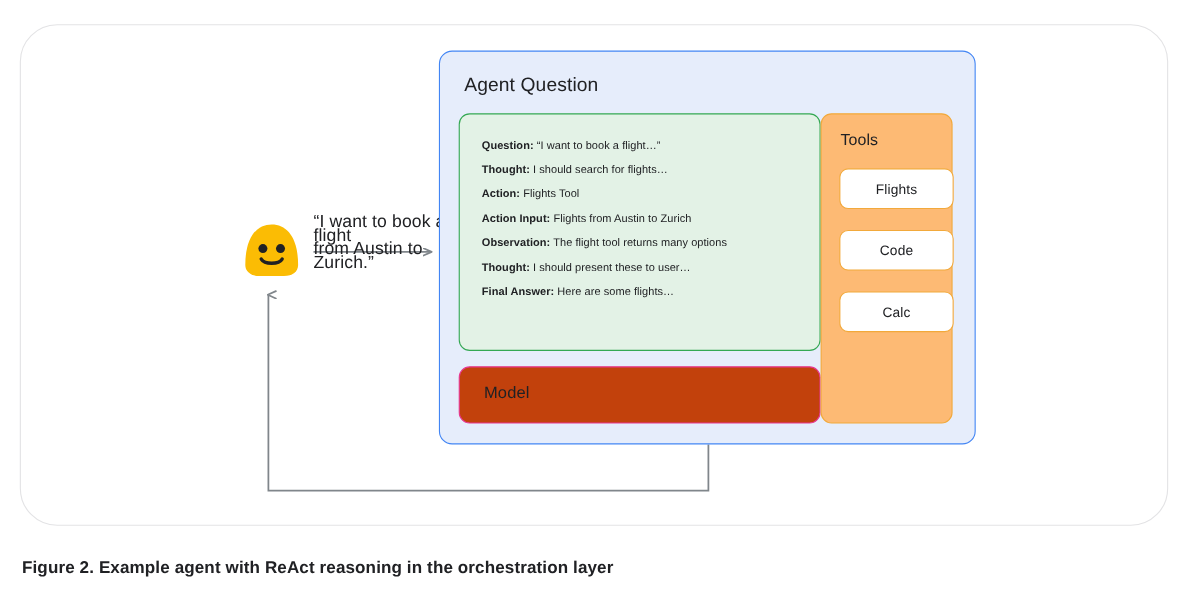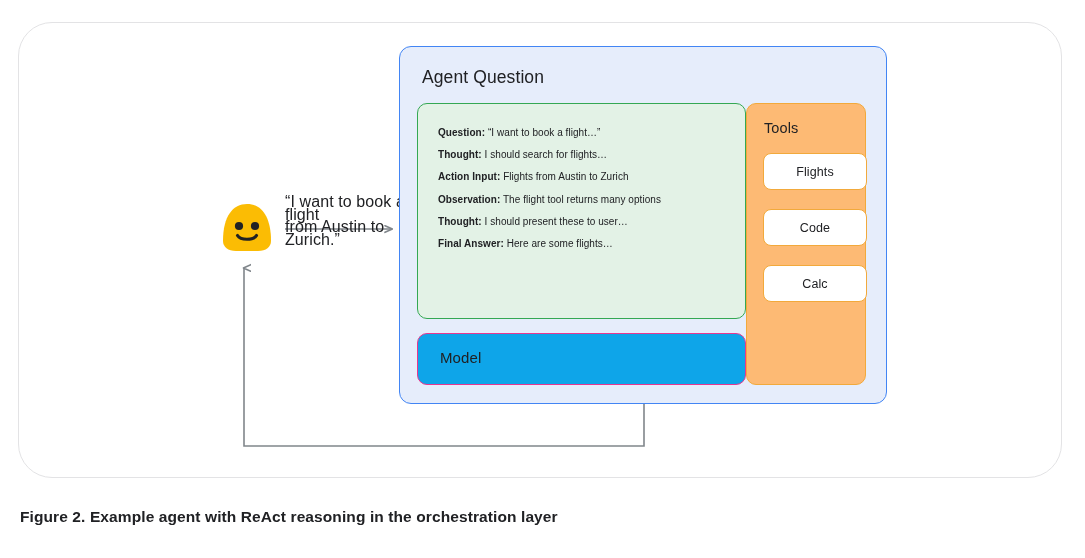--- a/index.html
+++ b/index.html
@@ -127,21 +127,21 @@
   
   .model-box {
     position: absolute;
     left: 17px;
     top: 286px;
     width: 329px;
     height: 52px;
     box-sizing: border-box;
     border: 1.6px solid #e8378f;
     border-radius: 10px;
-    background: #0ea5e9;
+    background: #c2410c;
   }
   .model-label {
     position: absolute;
     left: 22px;
     top: 15px;
     font-size: 15px;
     font-weight: 500;
     color: #202124;
     letter-spacing: 0.1px;
   }
@@ -241,20 +241,24 @@
     <div class="trace-box">
       <div class="trace-line">
         <span class="k">Question:</span>
         <span class="v">“I want to book a flight…”</span>
       </div>
       <div class="trace-line">
         <span class="k">Thought:</span>
         <span class="v">I should search for flights…</span>
       </div>
       <div class="trace-line">
+        <span class="k">Action:</span>
+        <span class="v">Flights Tool</span>
+      </div>
+      <div class="trace-line">
         <span class="k">Action Input:</span>
         <span class="v">Flights from Austin to Zurich</span>
       </div>
       <div class="trace-line">
         <span class="k">Observation:</span>
         <span class="v">The flight tool returns many options</span>
       </div>
       <div class="trace-line">
         <span class="k">Thought:</span>
         <span class="v">I should present these to user…</span>

